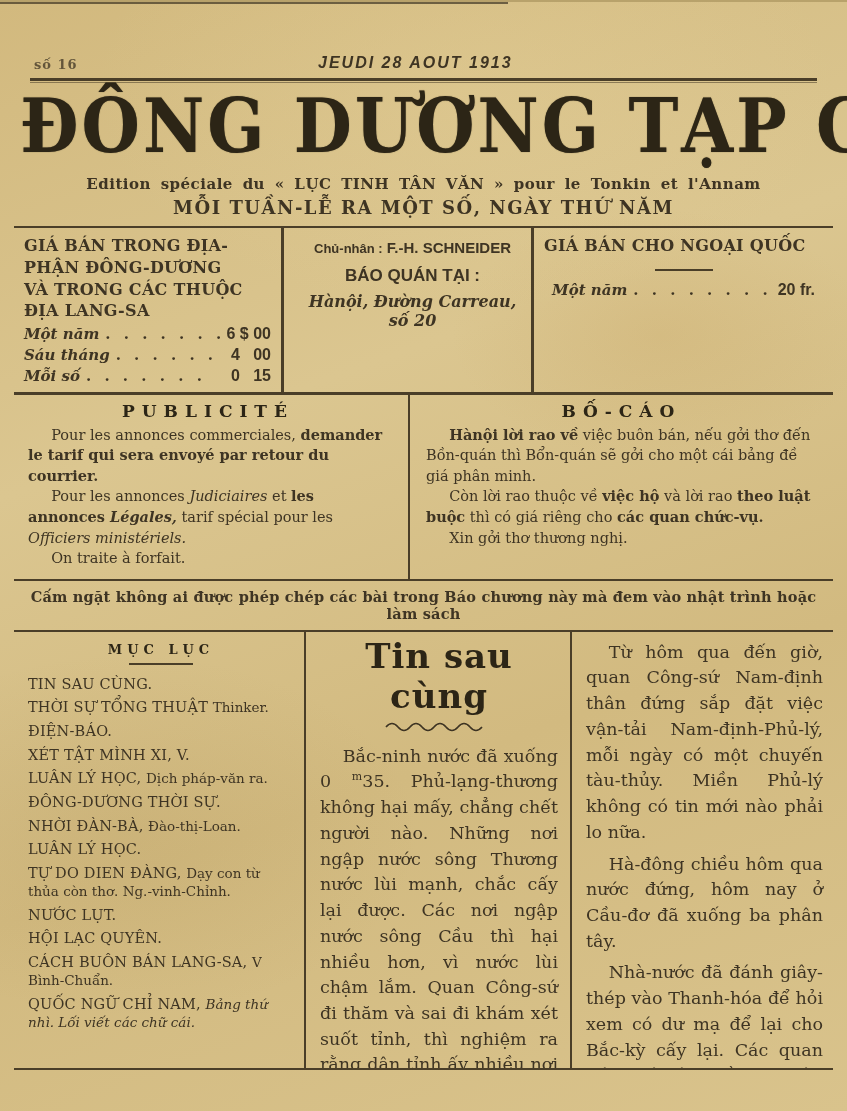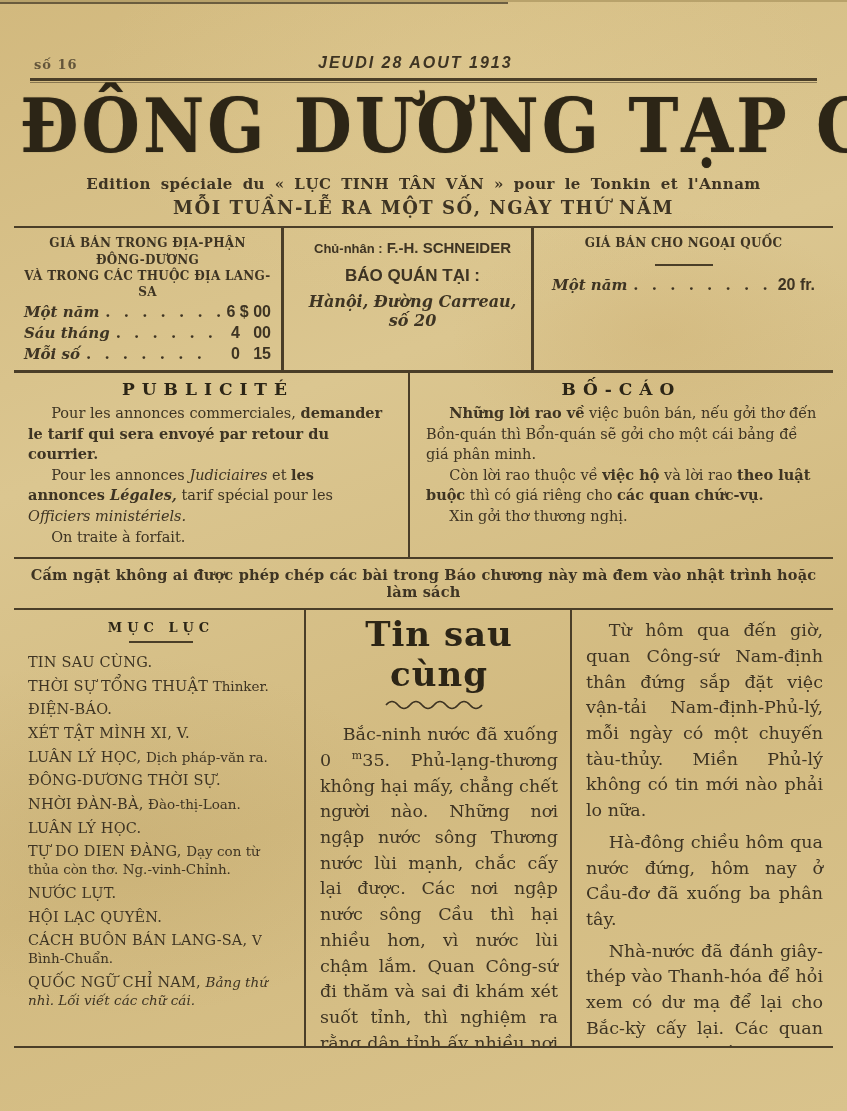--- a/index.html
+++ b/index.html
@@ -43,21 +43,21 @@
   .edition{margin-top:14px;font-size:15px;font-weight:bold;word-spacing:4px;letter-spacing:.5px;}
   .cjk{margin-top:10px;font-size:42px;font-weight:bold;letter-spacing:46px;padding-left:46px;color:var(--ink-dark);}
   .motto{margin-top:4px;padding-bottom:8px;font-size:18px;font-weight:bold;letter-spacing:1.5px;}
 
   
   .inforow{display:flex;border-top:2px solid var(--rule);border-bottom:3px solid var(--rule);margin:0 14px;}
   .cell{padding:7px 10px;}
   .cell-left{width:270px;border-right:3px solid var(--rule);}
   .cell-mid{width:290px;border-right:3px solid var(--rule);text-align:center;padding-left:20px;}
   .cell-right{flex:1;text-align:center;}
-  .box-head{font-size:12px;font-weight:bold;text-align:center;line-height:1.35;letter-spacing:.3px;}
+  .box-head{font-size:16px;font-weight:bold;text-align:left;line-height:1.35;letter-spacing:.3px;}
   .price-row{display:flex;align-items:baseline;font-size:15px;margin-top:3px;}
   .price-label{font-style:italic;font-weight:bold;white-space:nowrap;}
   .price-dots{flex:1;overflow:hidden;white-space:nowrap;padding:0 6px;letter-spacing:4px;font-weight:bold;}
   .price-val{font-weight:bold;font-size:16px;white-space:pre;font-family:"Liberation Sans",sans-serif;}
   .owner-line{font-size:15px;font-weight:bold;margin-top:4px;font-family:"Liberation Sans",sans-serif;}
   .owner-label{font-size:13px;}
   .office-label{font-size:17px;font-weight:bold;margin-top:10px;font-family:"Liberation Sans",sans-serif;}
   .address{font-size:16px;font-weight:bold;font-style:italic;margin-top:6px;}
   .short-rule{width:58px;border-top:2px solid var(--rule);margin:12px auto 10px auto;}
   .foreign-row{display:flex;align-items:baseline;font-size:15px;padding:0 8px;margin-top:4px;}
@@ -157,21 +157,21 @@
 
   <div class="adrow">
     <div class="ad-left">
       <div class="ad-title">PUBLICITÉ</div>
       <p class="ad-p"><span>Pour les annonces commerciales, </span><span class="b">demander le tarif qui sera envoyé par retour du courrier.</span></p>
       <p class="ad-p"><span>Pour les annonces </span><span class="i">Judiciaires</span><span> et </span><span class="b">les annonces </span><span class="b i">Légales,</span><span> tarif spécial pour les </span><span class="i">Officiers ministériels.</span></p>
       <p class="ad-p"><span>On traite à forfait.</span></p>
     </div>
     <div class="ad-right">
       <div class="ad-title">BỐ-CÁO</div>
-      <p class="ad-p"><span class="b">Những lời rao về</span><span> việc buôn bán, nếu gởi thơ đến Bồn-quán thì Bổn-quán sẽ gởi cho một cái bảng đề giá phân minh.</span></p>
+      <p class="ad-p"><span class="b">Hànội lời rao về</span><span> việc buôn bán, nếu gởi thơ đến Bồn-quán thì Bổn-quán sẽ gởi cho một cái bảng đề giá phân minh.</span></p>
       <p class="ad-p"><span>Còn lời rao thuộc về </span><span class="b">việc hộ</span><span> và lời rao </span><span class="b">theo luật buộc</span><span> thì có giá riêng cho </span><span class="b">các quan chức-vụ.</span></p>
       <p class="ad-p"><span>Xin gởi thơ thương nghị.</span></p>
     </div>
   </div>
 
   <div class="copyright">Cấm ngặt không ai được phép chép các bài trong Báo chương này mà đem vào nhật trình hoặc làm sách</div>
 
   <div class="bodycols">
 
     <div class="col-toc">

